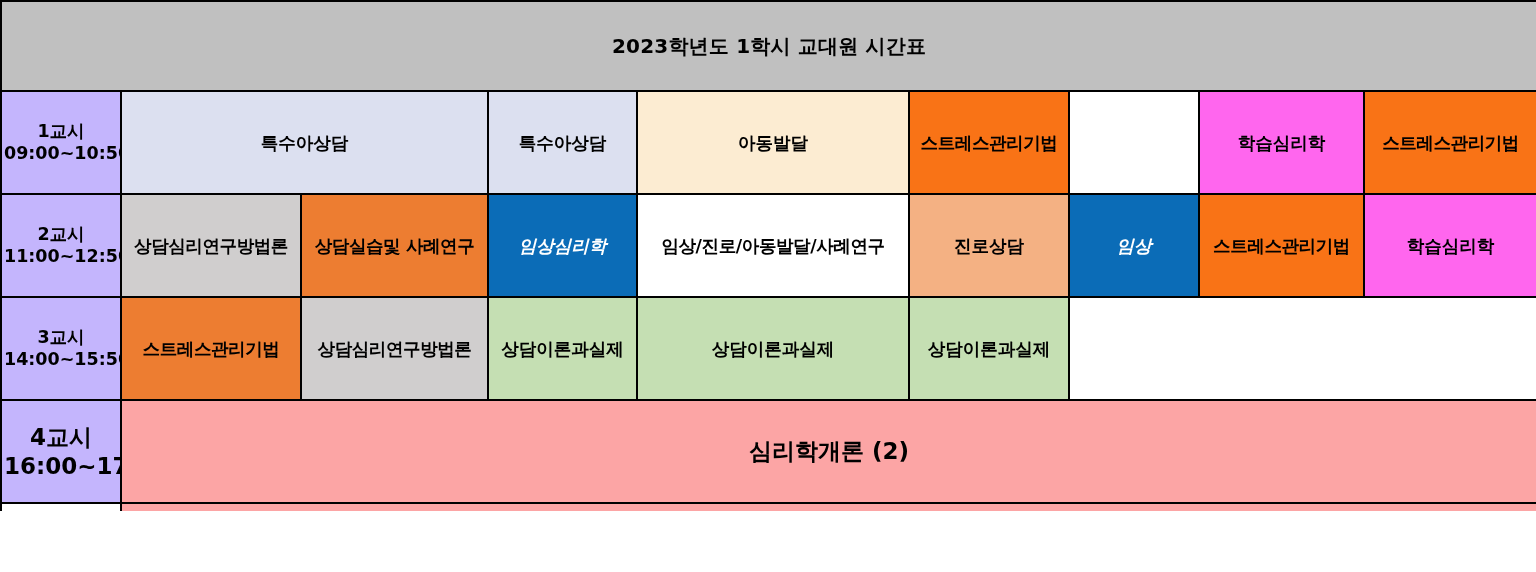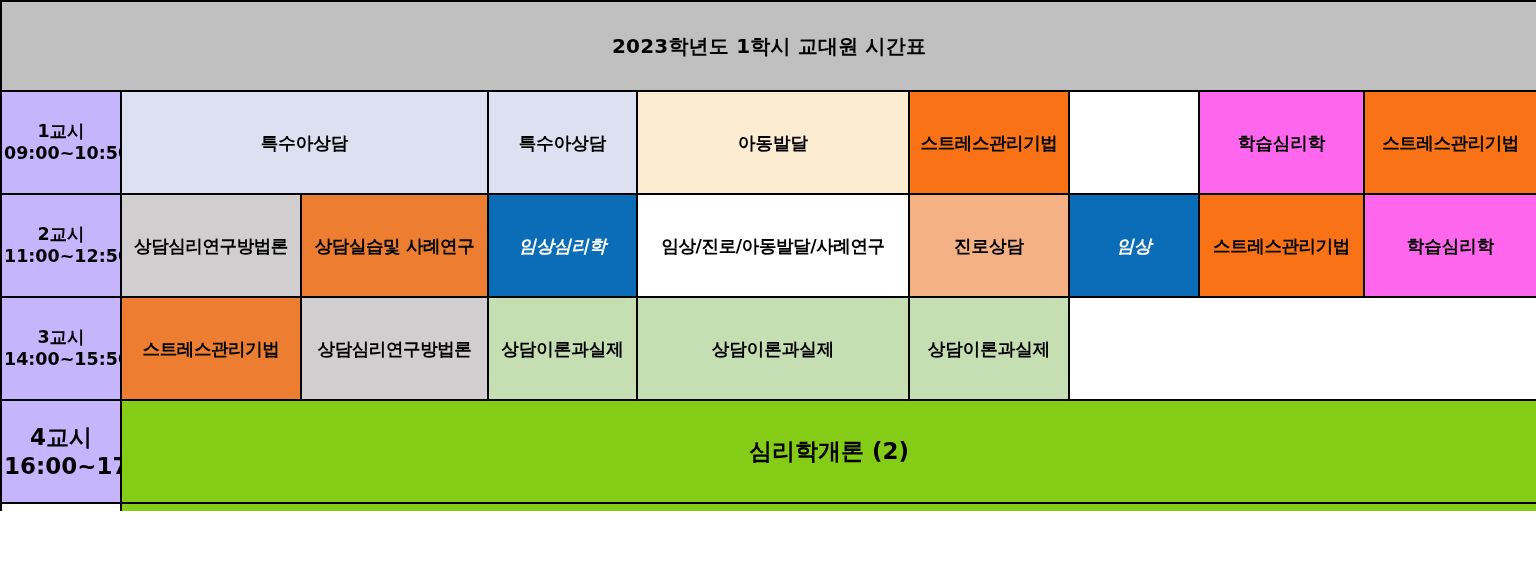--- a/index.html
+++ b/index.html
@@ -72,21 +72,21 @@
   .f-lav    { background: #dce0f0; margin-left: 24px; }
   .f-cream  { background: #fcecd2; }
   .f-yellow { background: #f97316; }
   .f-magenta{ background: #ff66ee; }
   .f-gray   { background: #d0cece; }
   .f-orange { background: #ed7d31; }
   .f-blue   { background: #0b6cb7; color: #ffffff !important; font-style: italic; }
   .f-white  { background: #ffffff; }
   .f-salmon { background: #f4b183; }
   .f-green  { background: #c5dfb3; font-family: Liberation Mono, monospace; }
-  .f-cyan   { background: #84cc16; }
+  .f-cyan   { background: #fca5a5; }
   .f-none   { background: #ffffff; }
   .tight { letter-spacing: -0.4px; }
 </style>
 </head>
 <body>
 
 <div id="sheet">
   <table class="tt">
     <colgroup>
       <col style="width:120px">

